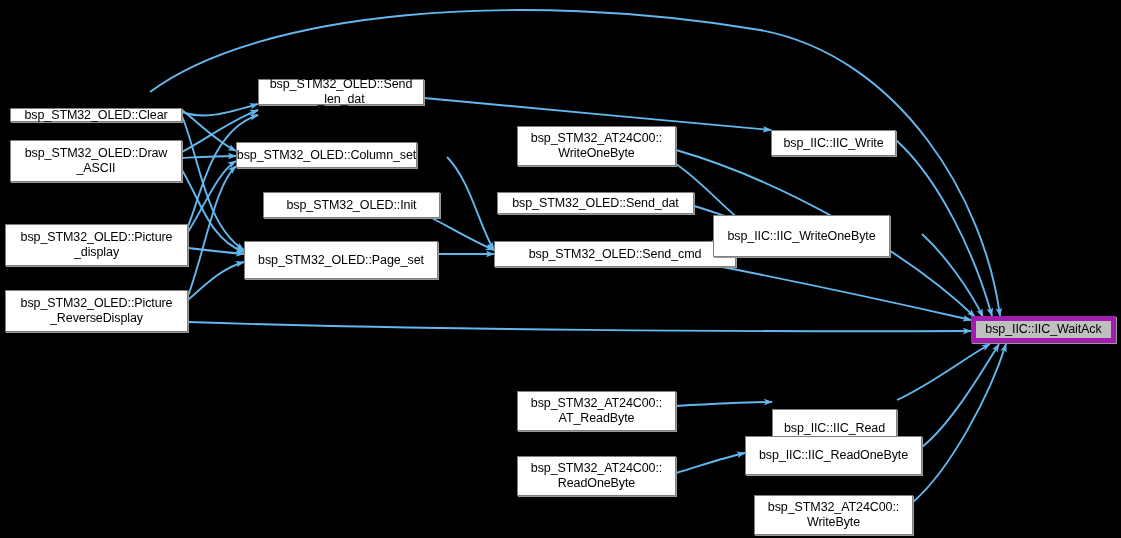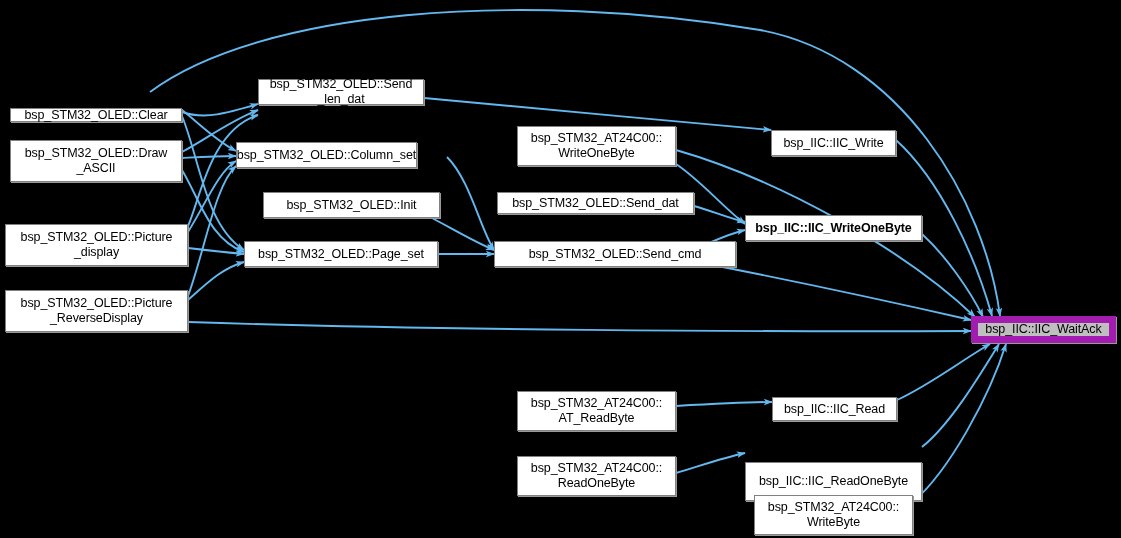--- a/index.html
+++ b/index.html
@@ -42,21 +42,21 @@
     text-align: center;
     color: #000000;
     font-size: 12.5px;
     line-height: 15px;
     letter-spacing: -0.1px;
     white-space: pre-line;
     box-shadow: 1px 1px 0 0 #9a9a9a;
   }
   .node.focus {
     background: #bfbfbf;
-    border: 7px solid #a21caf;
+    border: 5px solid #a21caf;
   }
   .node .label {
     display: block;
     padding: 0 4px;
   }
 </style>
 </head>
 <body>
 
 <div id="graph-root">
@@ -103,30 +103,30 @@
       <div class="node" style="left: 10px; top: 140px; width: 172px; height: 42px;"><span class="label">bsp_STM32_OLED::Draw
 _ASCII</span></div>
       <div class="node" style="left: 5px; top: 224px; width: 183px; height: 42px;"><span class="label">bsp_STM32_OLED::Picture
 _display</span></div>
       <div class="node" style="left: 5px; top: 290px; width: 183px; height: 42px;"><span class="label">bsp_STM32_OLED::Picture
 _ReverseDisplay</span></div>
       <div class="node" style="left: 258px; top: 79px; width: 166px; height: 26px;"><span class="label">bsp_STM32_OLED::Send
 _len_dat</span></div>
       <div class="node" style="left: 236px; top: 142px; width: 181px; height: 26px;"><span class="label">bsp_STM32_OLED::Column_set</span></div>
       <div class="node" style="left: 263px; top: 192px; width: 177px; height: 26px;"><span class="label">bsp_STM32_OLED::Init</span></div>
-      <div class="node" style="left: 244px; top: 241px; width: 194px; height: 26px;"><span class="label">bsp_STM32_OLED::Page_set</span></div>
+      <div class="node" style="left: 244px; top: 241px; width: 194px; height: 38px;"><span class="label">bsp_STM32_OLED::Page_set</span></div>
       <div class="node" style="left: 517px; top: 126px; width: 159px; height: 40px;"><span class="label">bsp_STM32_AT24C00::
 WriteOneByte</span></div>
       <div class="node" style="left: 497px; top: 192px; width: 197px; height: 22px;"><span class="label">bsp_STM32_OLED::Send_dat</span></div>
       <div class="node" style="left: 494px; top: 241px; width: 242px; height: 26px; text-align: right;"><span class="label">bsp_STM32_OLED::Send_cmd</span></div>
       <div class="node" style="left: 771px; top: 130px; width: 125px; height: 26px; text-align: right;"><span class="label">bsp_IIC::IIC_Write</span></div>
-      <div class="node" style="left: 745px; top: 215px; width: 177px; height: 26px; font-weight: bold;"><span class="label">bsp_IIC::IIC_WriteOneByte</span></div>
+      <div class="node" style="left: 713px; top: 215px; width: 177px; height: 42px;"><span class="label">bsp_IIC::IIC_WriteOneByte</span></div>
       <div class="node focus" style="left: 971px; top: 316px; width: 145px; height: 27px;"><span class="label">bsp_IIC::IIC_WaitAck</span></div>
       <div class="node" style="left: 517px; top: 391px; width: 159px; height: 40px;"><span class="label">bsp_STM32_AT24C00::
 AT_ReadByte</span></div>
       <div class="node" style="left: 517px; top: 456px; width: 159px; height: 40px;"><span class="label">bsp_STM32_AT24C00::
 ReadOneByte</span></div>
-      <div class="node" style="left: 772px; top: 397px; width: 125px; height: 24px;"><span class="label">bsp_IIC::IIC_Read</span></div>
-      <div class="node" style="left: 745px; top: 462px; width: 177px; height: 39px;"><span class="label">bsp_IIC::IIC_ReadOneByte</span></div>
+      <div class="node" style="left: 772px; top: 409px; width: 125px; height: 39px;"><span class="label">bsp_IIC::IIC_Read</span></div>
+      <div class="node" style="left: 745px; top: 436px; width: 177px; height: 39px;"><span class="label">bsp_IIC::IIC_ReadOneByte</span></div>
       <div class="node" style="left: 754px; top: 495px; width: 159px; height: 40px;"><span class="label">bsp_STM32_AT24C00::
 WriteByte</span></div>
     </div>
 </div>
 
 </body></html>

